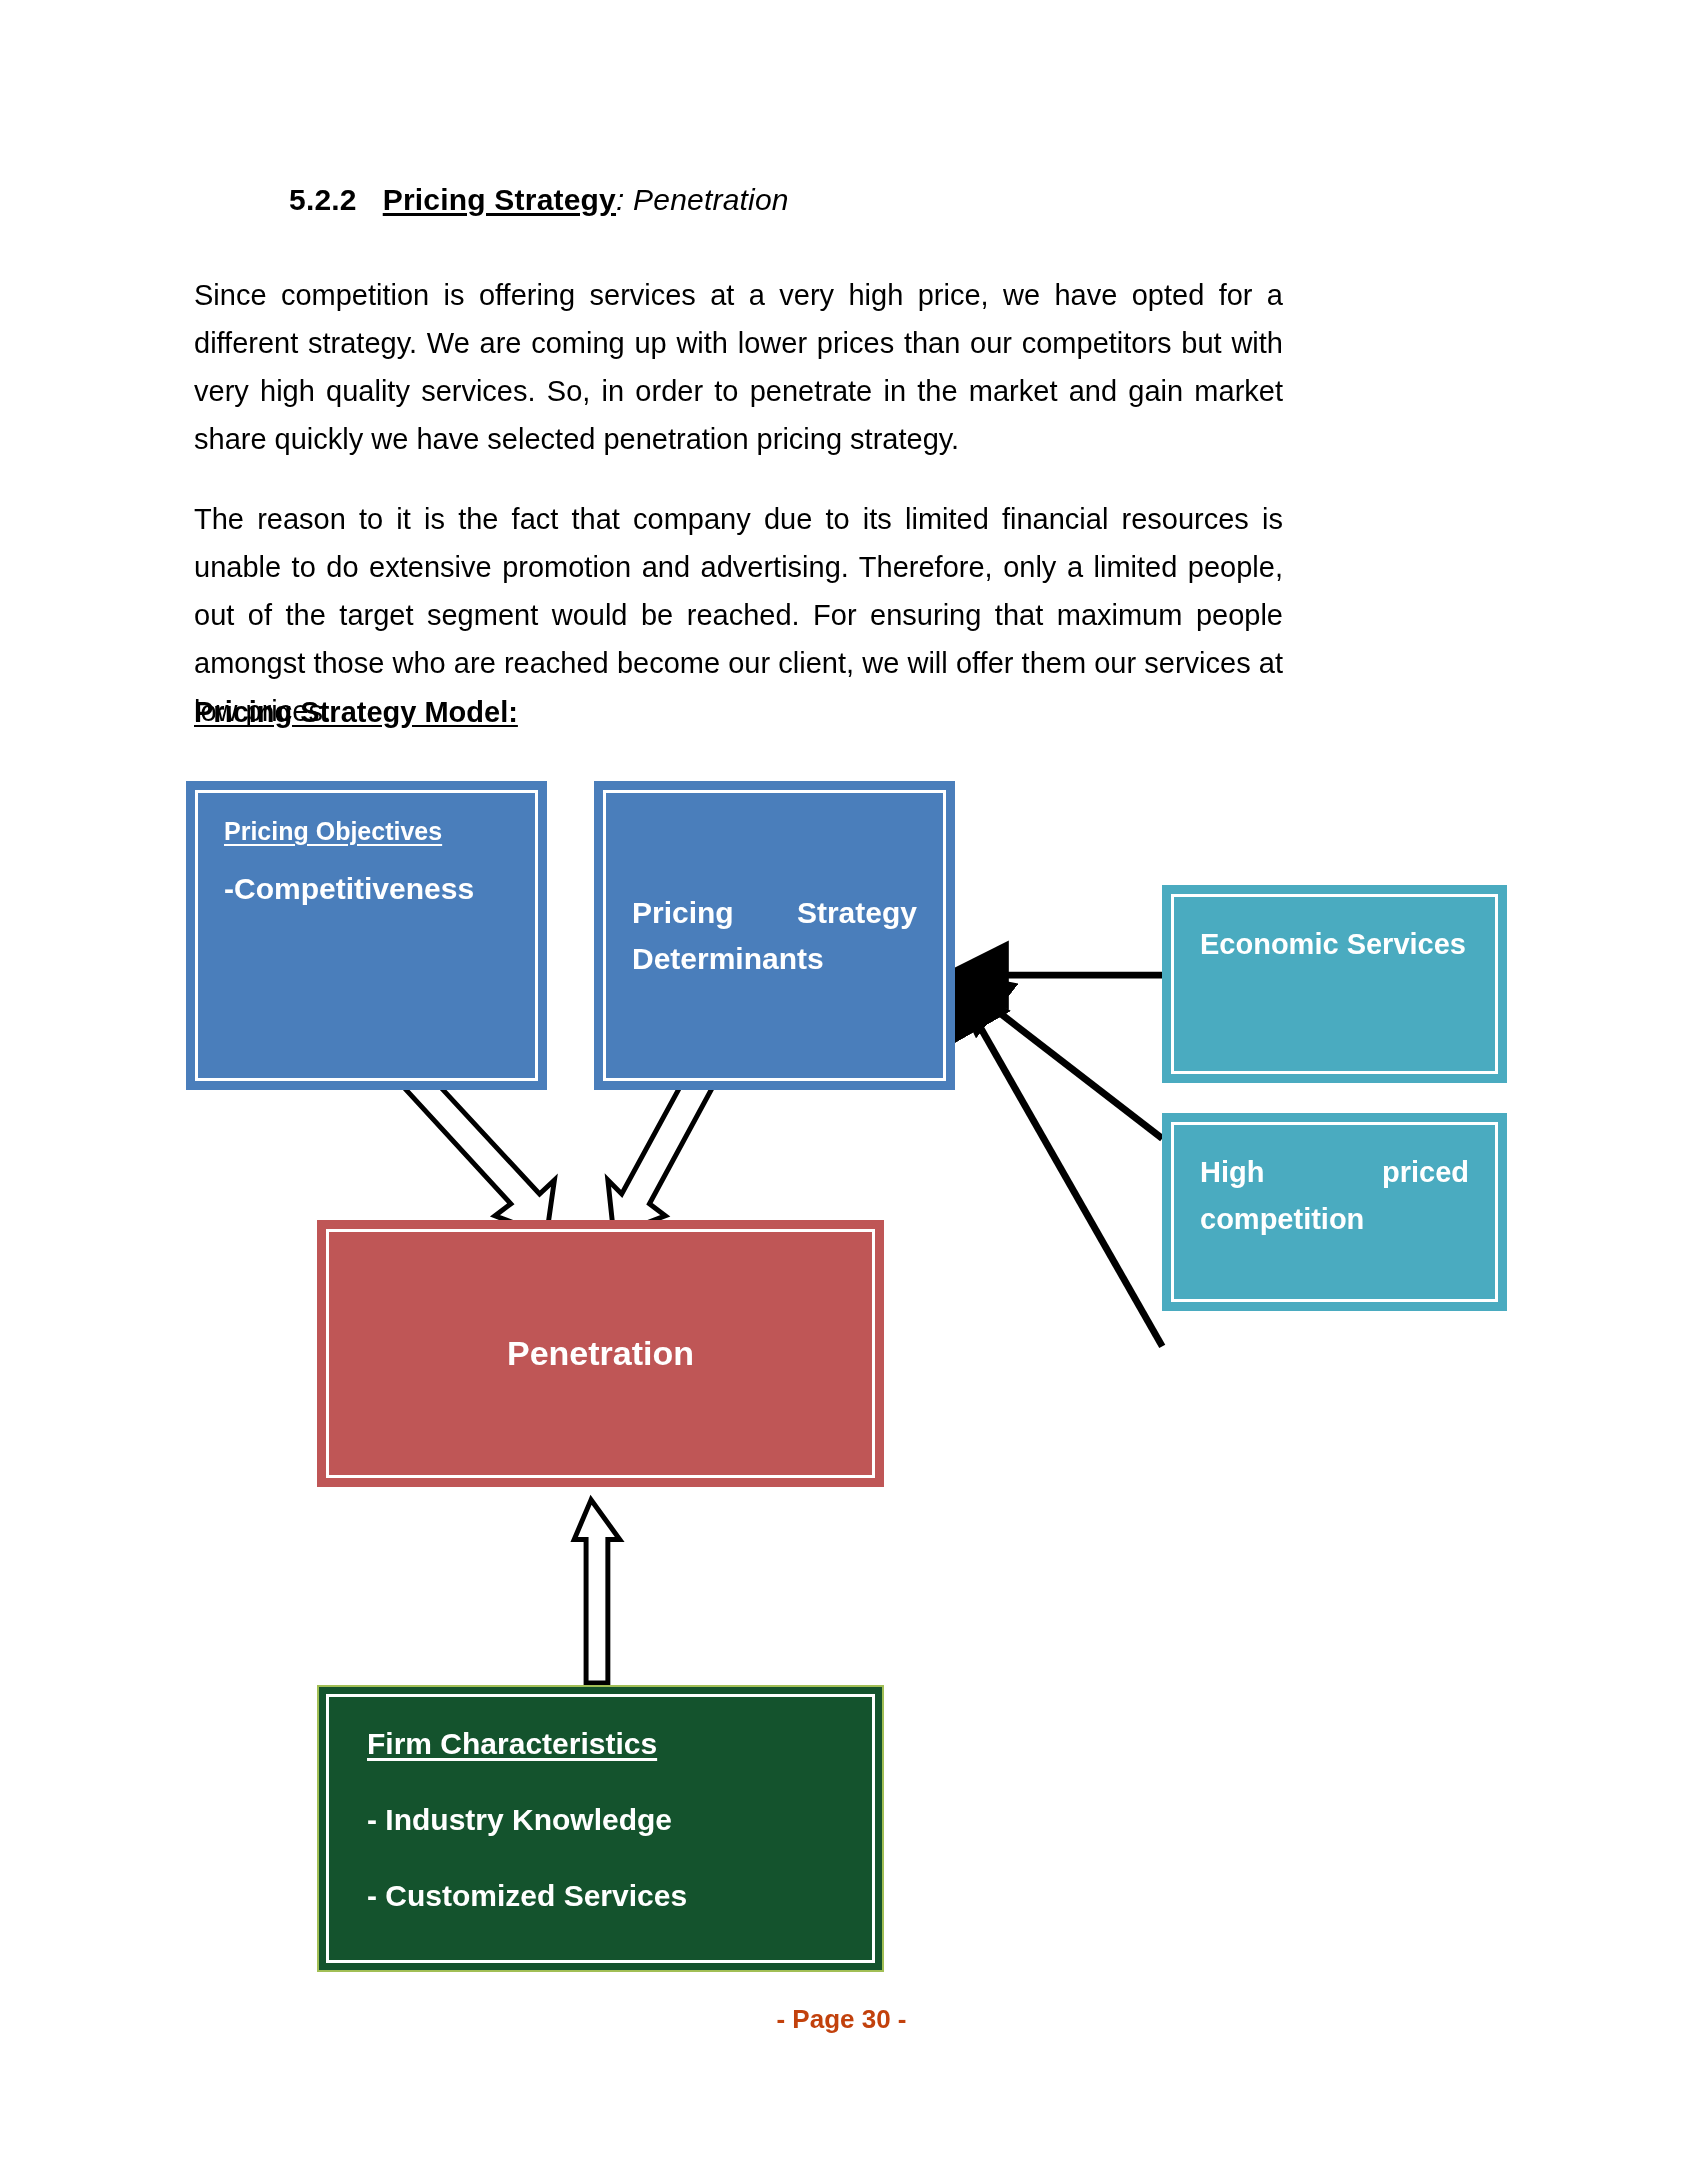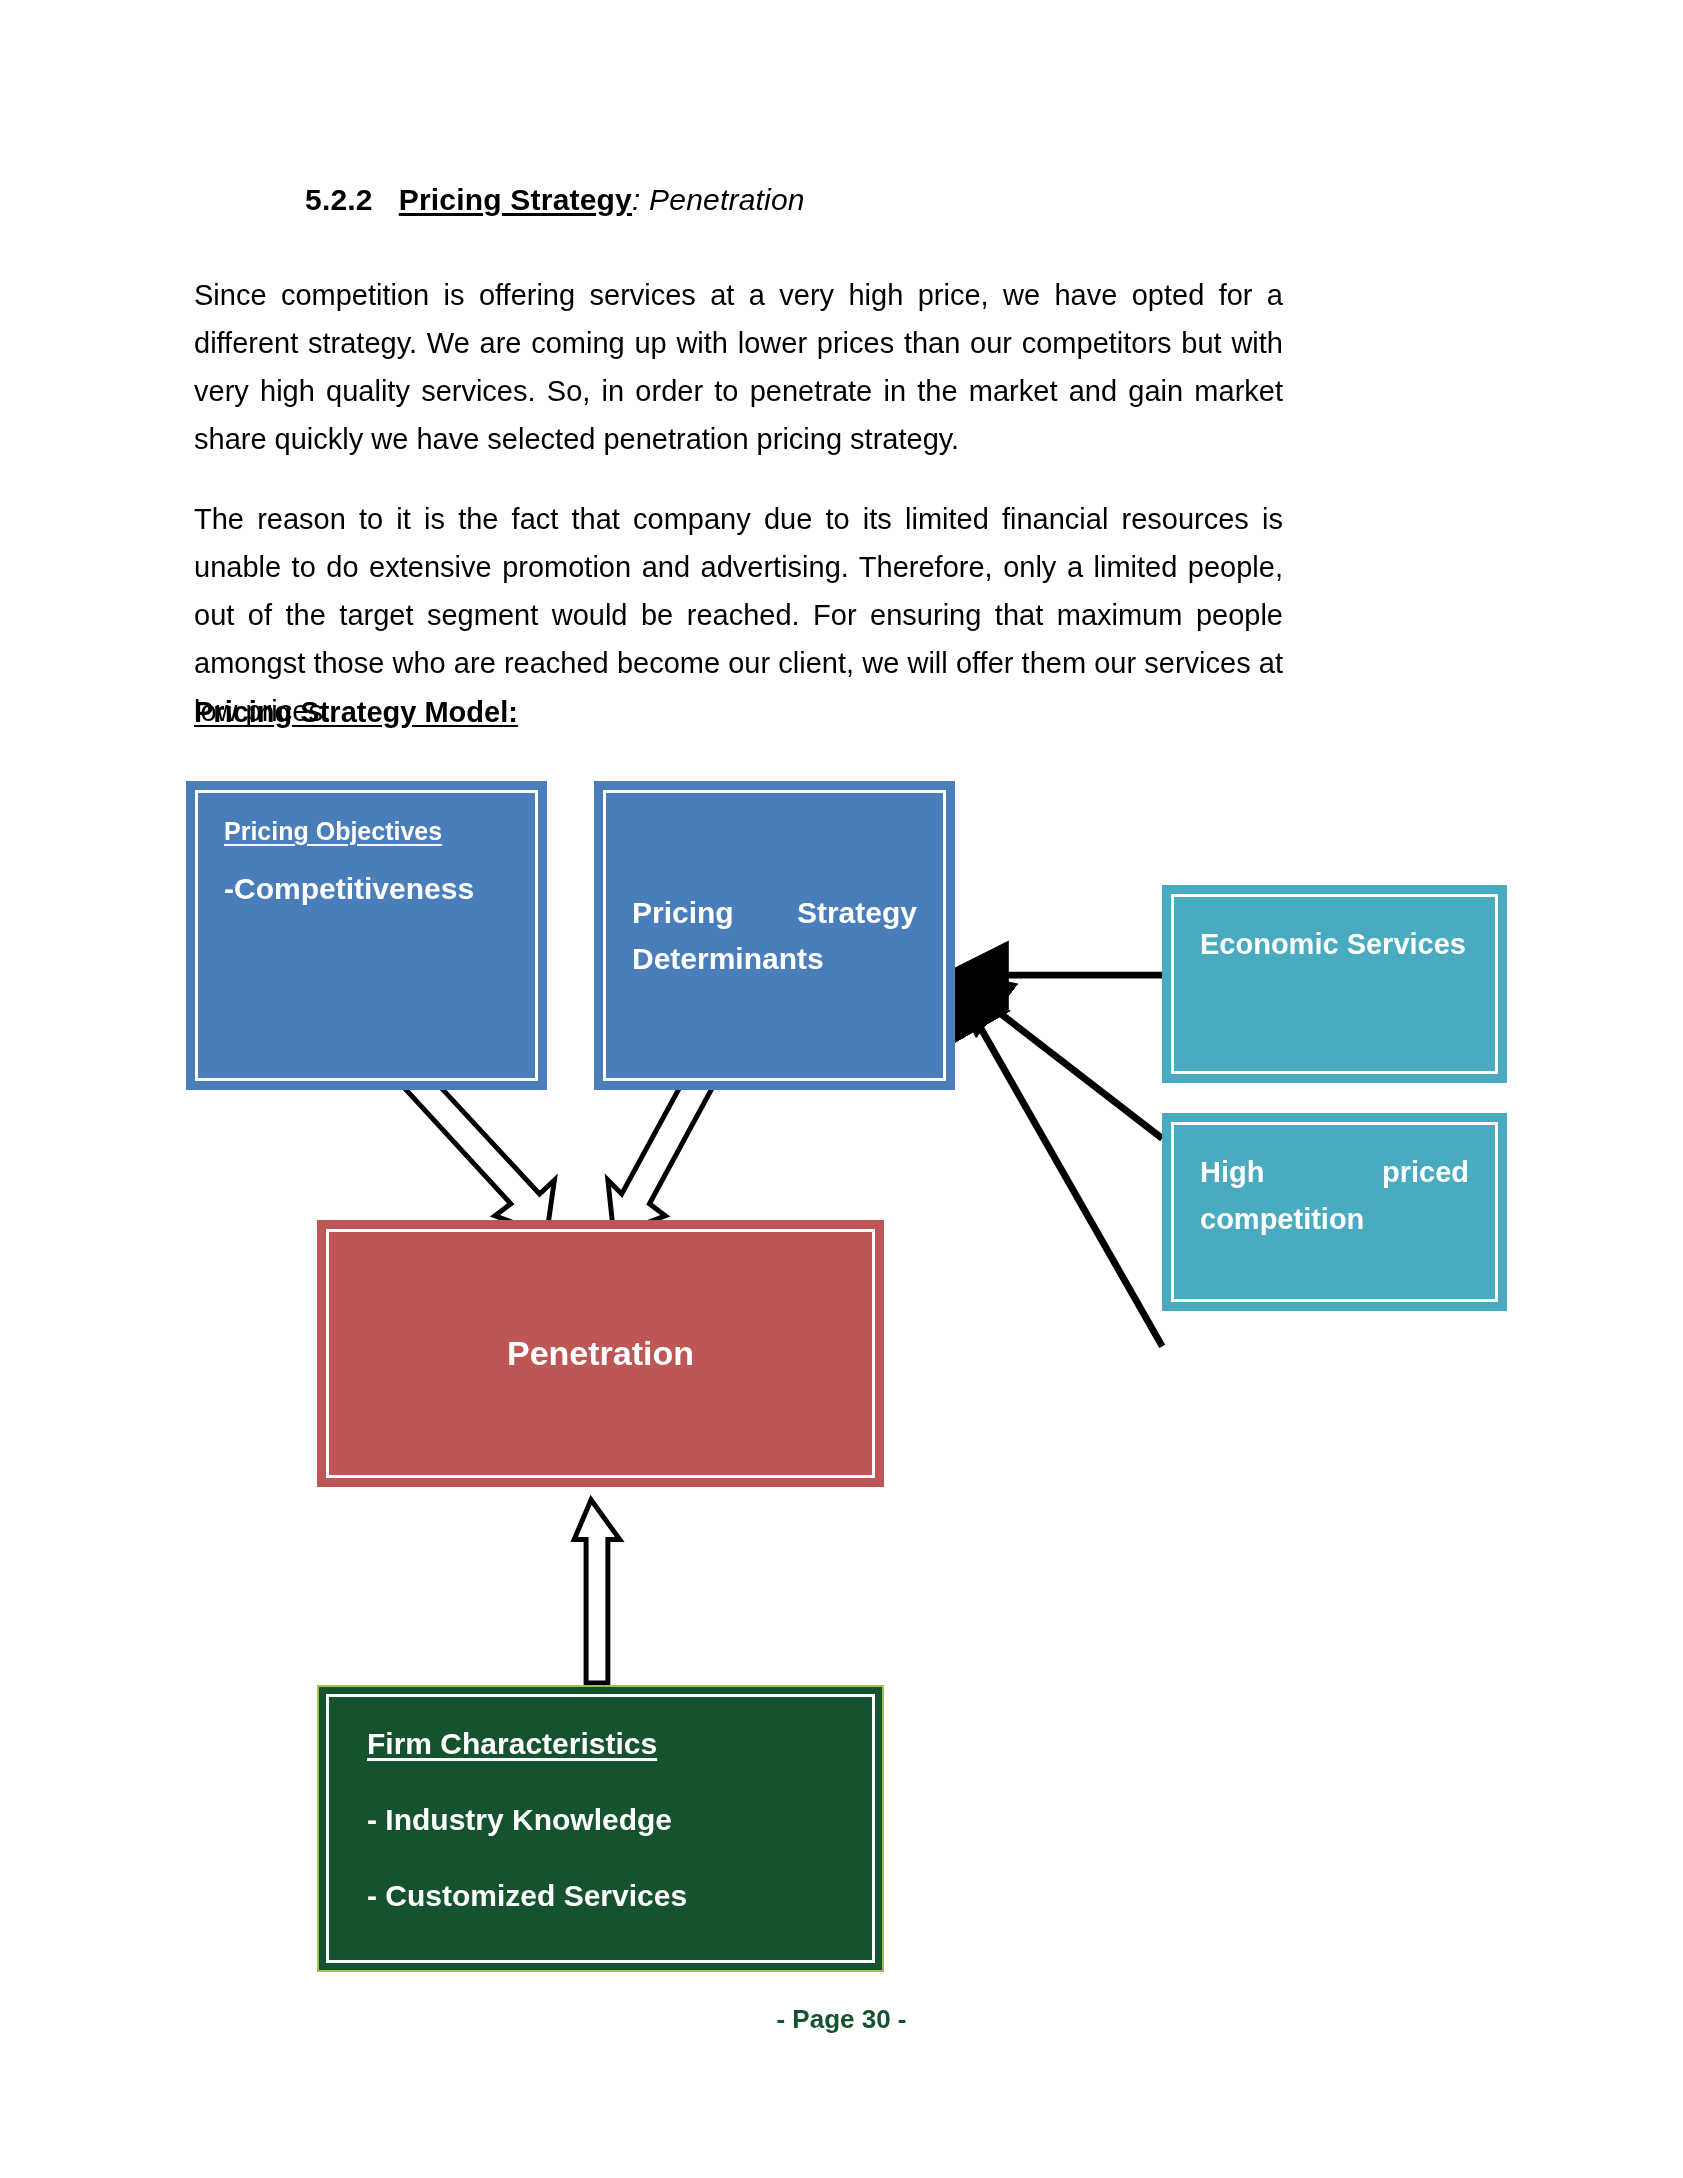--- a/index.html
+++ b/index.html
@@ -17,21 +17,21 @@
   }
 
   .page {
     position: absolute;
     inset: 0;
   }
 
   
   .section-heading {
     position: absolute;
-    left: 305px;
+    left: 289px;
     top: 183px;
     font-size: 30px;
     font-weight: bold;
     white-space: nowrap;
     letter-spacing: 0.2px;
   }
   .section-heading .num { font-weight: bold; }
   .section-heading .gap { display: inline-block; width: 26px; }
   .section-heading .title {
     font-weight: bold;
@@ -156,21 +156,21 @@
 
   
   .footer {
     position: absolute;
     left: 0;
     top: 2004px;
     width: 1683px;
     text-align: center;
     font-size: 26px;
     font-weight: bold;
-    color: #14532d;
+    color: #c2410c;
   }
 
   svg.connectors {
     position: absolute;
     left: 0; top: 0;
     width: 1683px; height: 2178px;
     pointer-events: none;
   }
 </style>
 </head>

